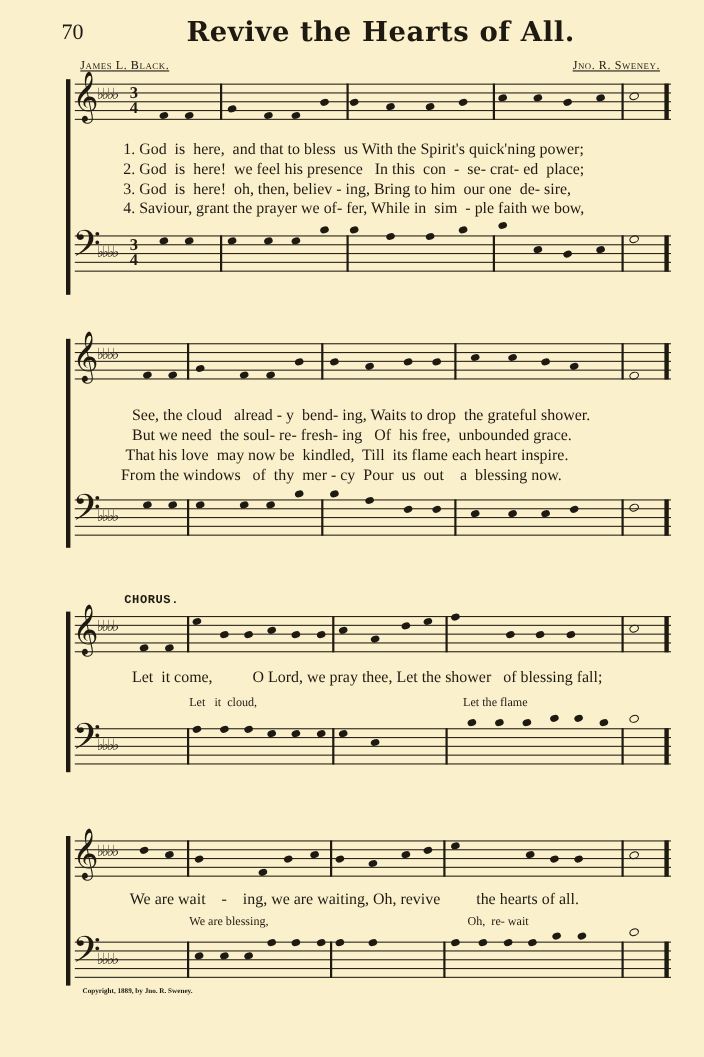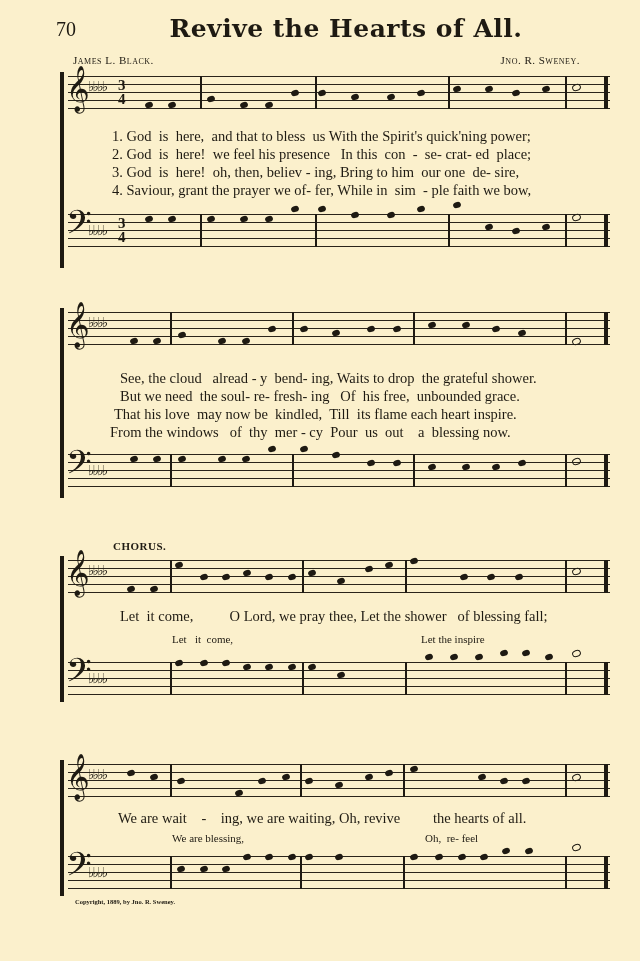--- a/index.html
+++ b/index.html
@@ -1,34 +1,34 @@
 <!DOCTYPE html>
 <html><head>
 <meta charset="utf-8">
 <style>
   html,body{margin:0;padding:0;}
   body{width:640px;height:961px;background:#fbf0cc;position:relative;overflow:hidden;font-family:"DejaVu Serif",serif;color:#1e1a12;}
   .page-num{position:absolute;left:56px;top:18px;font-size:20px;font-family:"Liberation Serif",serif;}
   .title{position:absolute;left:0;width:640px;top:14px;text-align:center;font-family:"DejaVu Serif",serif;font-weight:bold;font-size:25px;letter-spacing:0.5px;padding-left:52px;box-sizing:border-box;}
-  .author{position:absolute;top:54px;font-family:"Liberation Serif",serif;font-size:11px;font-variant:small-caps;letter-spacing:0.5px;}
-  .author.left{left:73px;} .author.right{right:60px;}
+  .author{position:absolute;top:54px;font-family:"Liberation Serif",serif;font-size:11px;font-variant:small-caps;letter-spacing:0.5px;text-decoration:underline;}
+  .author.left{left:73px;} .author.right{right:40px;}
   .system{position:absolute;left:60px;width:550px;}
   .staff{position:absolute;left:0;width:550px;height:32px;}
   .staff .line{position:absolute;left:8px;right:0;height:1px;background:#2a241a;}
   .brace{position:absolute;left:0;width:4px;background:#1e1a12;}
   .clef{position:absolute;font-size:40px;line-height:1;font-family:"DejaVu Sans",sans-serif;}
   .timesig{position:absolute;font-weight:bold;font-size:15px;line-height:14px;font-family:"Liberation Serif",serif;text-align:center;}
   .keysig{position:absolute;font-size:14px;font-family:"DejaVu Sans",sans-serif;letter-spacing:-2px;}
   .bar{position:absolute;width:2px;background:#1e1a12;}
   .final{position:absolute;width:4px;background:#1e1a12;}
   .note{position:absolute;width:8px;height:6px;border-radius:50%;background:#1e1a12;transform:rotate(-20deg);}
   .note.half{background:transparent;border:1.5px solid #1e1a12;width:7px;height:5px;}
   .lyric{position:absolute;left:0;width:620px;font-family:"Liberation Serif",serif;font-size:14.5px;white-space:pre;}
   .small-lyric{position:absolute;font-family:"Liberation Serif",serif;font-size:11px;white-space:pre;}
-  .chorus-label{position:absolute;font-family:Liberation Serif, serif;font-weight:bold;font-size:11px;letter-spacing:0.5px;}
+  .chorus-label{position:absolute;font-family:Liberation Mono, monospace;font-weight:bold;font-size:11px;letter-spacing:0.5px;}
   .copyright{position:absolute;left:75px;top:898px;font-family:"Liberation Serif",serif;font-weight:bold;font-size:6.5px;}
 </style>
 </head>
 <body>
 
 <div class="page-num">70</div>
 <div class="title">Revive the Hearts of All.</div>
 <div class="author left">James L. Black.</div>
 <div class="author right">Jno. R. Sweney.</div>
 
@@ -230,22 +230,22 @@
     <div class="note" style="left:365px;top:-8px"></div>
       <div class="note" style="left:390px;top:-8px"></div>
       <div class="note" style="left:415px;top:-8px"></div>
       <div class="note" style="left:440px;top:-12px"></div>
       <div class="note" style="left:462px;top:-12px"></div>
       <div class="note" style="left:485px;top:-8px"></div>
     <div class="note half" style="left:512px;top:-12px"></div>
   </div>
 </div>
 <div class="lyric" style="left:120px;top:608px;">Let  it come,          O Lord, we pray thee, Let the shower   of blessing fall;</div>
-<div class="small-lyric" style="left:172px;top:633px;">Let   it  come,</div>
-<div class="small-lyric" style="left:421px;top:633px;">Let the inspire</div>
+<div class="small-lyric" style="left:172px;top:633px;">Let   it  cloud,</div>
+<div class="small-lyric" style="left:421px;top:633px;">Let the flame</div>
 
 <div class="system" style="top:760px;height:140px;">
   <div class="brace" style="top:0;height:136px;"></div>
   <div class="staff" style="top:4px;">
     <div class="line" style="top:0"></div>
       <div class="line" style="top:8px"></div>
       <div class="line" style="top:16px"></div>
       <div class="line" style="top:24px"></div>
       <div class="line" style="top:32px"></div>
     <span class="clef" style="left:6px;top:-8px;">𝄞</span>
@@ -296,15 +296,15 @@
       <div class="note" style="left:375px;top:-2px"></div>
       <div class="note" style="left:398px;top:-2px"></div>
       <div class="note" style="left:420px;top:-2px"></div>
       <div class="note" style="left:442px;top:-8px"></div>
       <div class="note" style="left:465px;top:-8px"></div>
     <div class="note half" style="left:512px;top:-12px"></div>
   </div>
 </div>
 <div class="lyric" style="left:118px;top:810px;">We are wait    -    ing, we are waiting, Oh, revive         the hearts of all.</div>
 <div class="small-lyric" style="left:172px;top:832px;">We are blessing,</div>
-<div class="small-lyric" style="left:425px;top:832px;">Oh,  re- feel</div>
+<div class="small-lyric" style="left:425px;top:832px;">Oh,  re- wait</div>
 
 <div class="copyright">Copyright, 1889, by Jno. R. Sweney.</div>
 
 </body></html>

